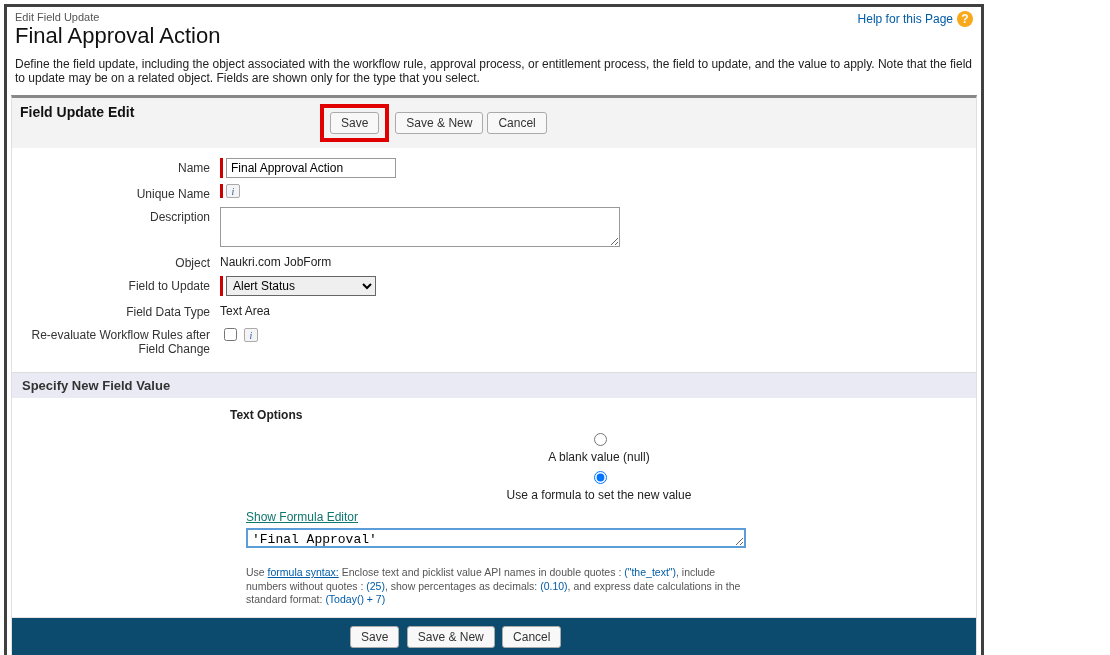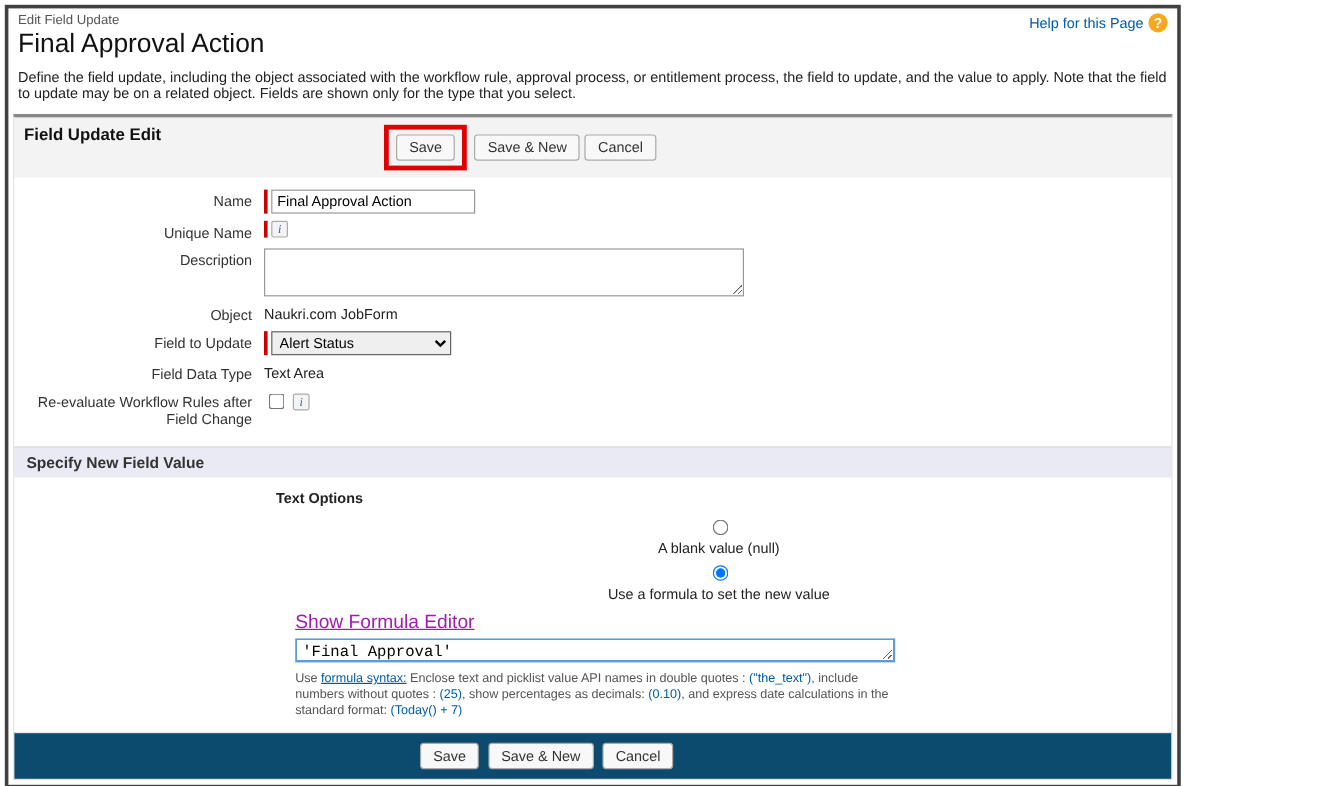--- a/index.html
+++ b/index.html
@@ -186,24 +186,24 @@
     margin-bottom: 8px;
   }
   .radio-row {
     margin: 4px 16px;
     display: flex;
     align-items: center;
     gap: 4px;
     flex-direction: column;
   }
   .formula-link {
-    color: #a21caf;
+    color: #0f766e;
     text-decoration: underline;
     margin-left: 16px;
-    font-size: 16px;
+    font-size: 12px;
     cursor: pointer;
     display: inline-block;
     margin-top: 4px;
   }
   .formula-box-wrap {
     margin: 4px 16px 0 16px;
     width: 500px;
   }
   .formula-box {
     width: 100%;
@@ -211,21 +211,21 @@
     border: 2px solid #5b9dd9;
     font-family: "Courier New", monospace;
     font-size: 13px;
     padding: 2px 4px;
     resize: both;
     outline: none;
   }
   .formula-hint {
     font-size: 10.5px;
     color: #555;
-    margin-top: 4px;
+    margin-top: 15px;
     line-height: 1.3;
   }
   .formula-hint .link { color: #015ba7; text-decoration: underline; }
   .formula-hint .blue { color: #015ba7; }
   .bottom-buttons {
     background: #0c4a6e;
     padding: 8px;
     text-align: left;
     padding-left: 338px;
     border-top: 1px solid #e5e5e5;

